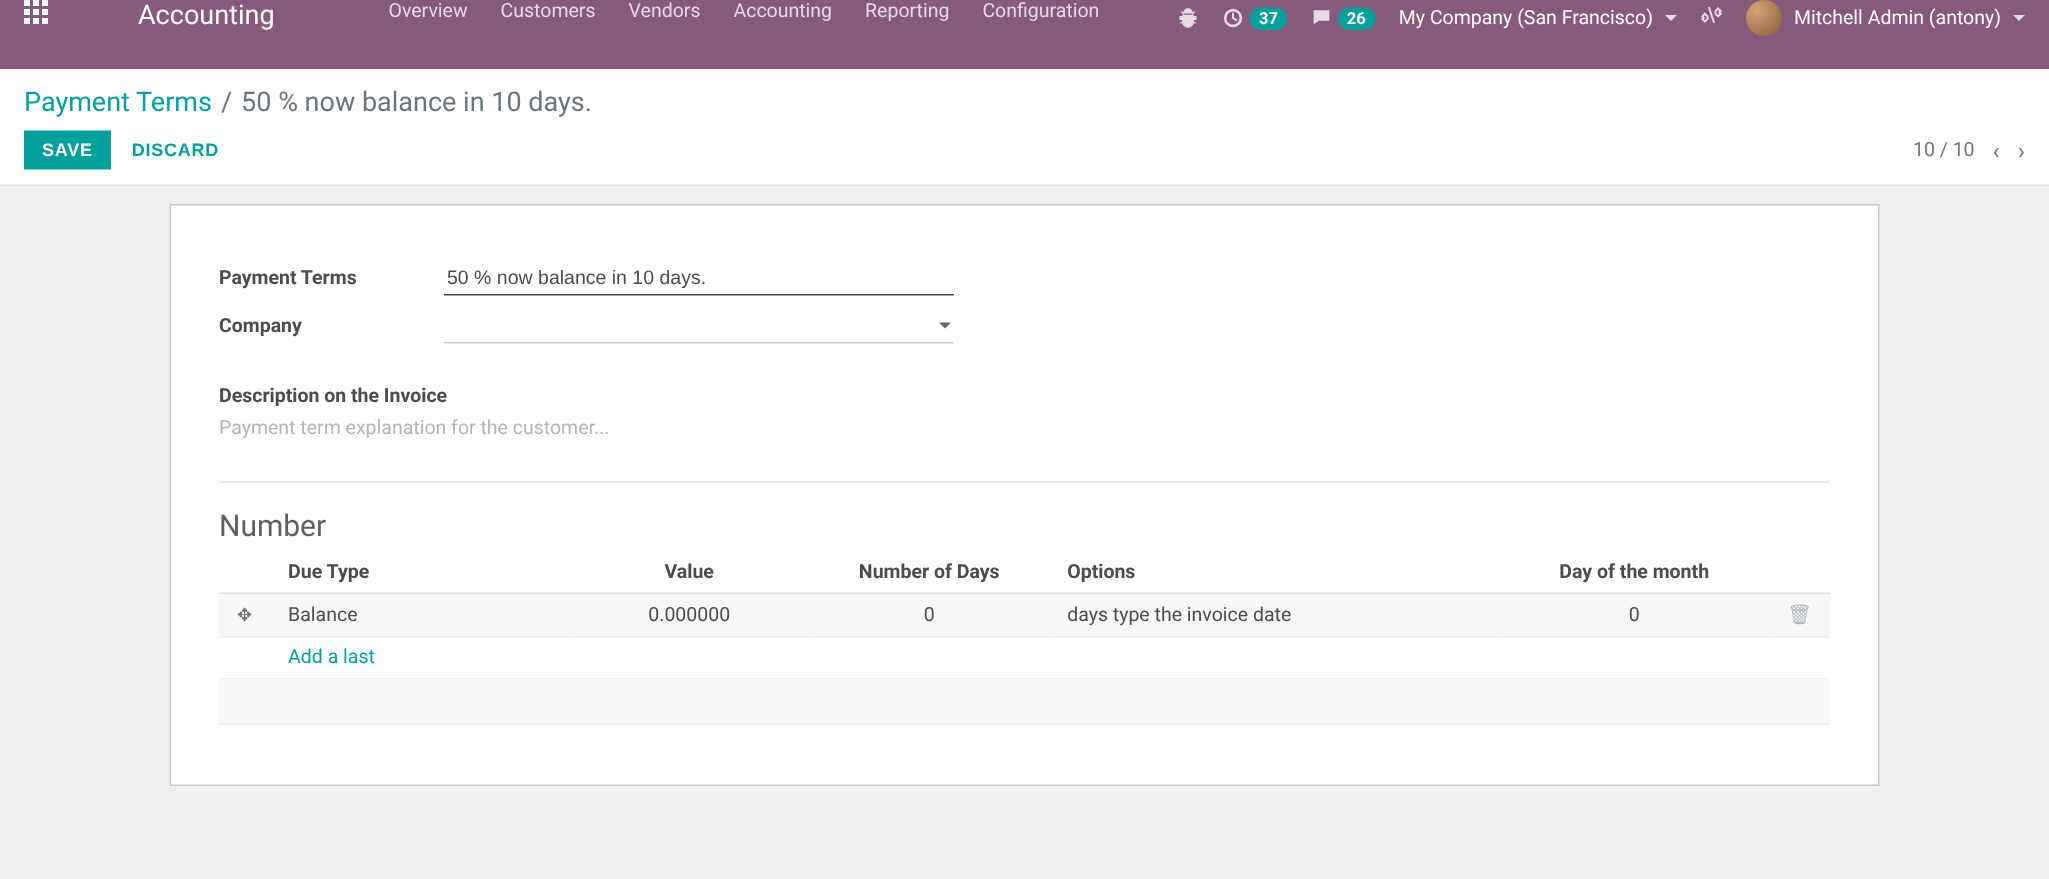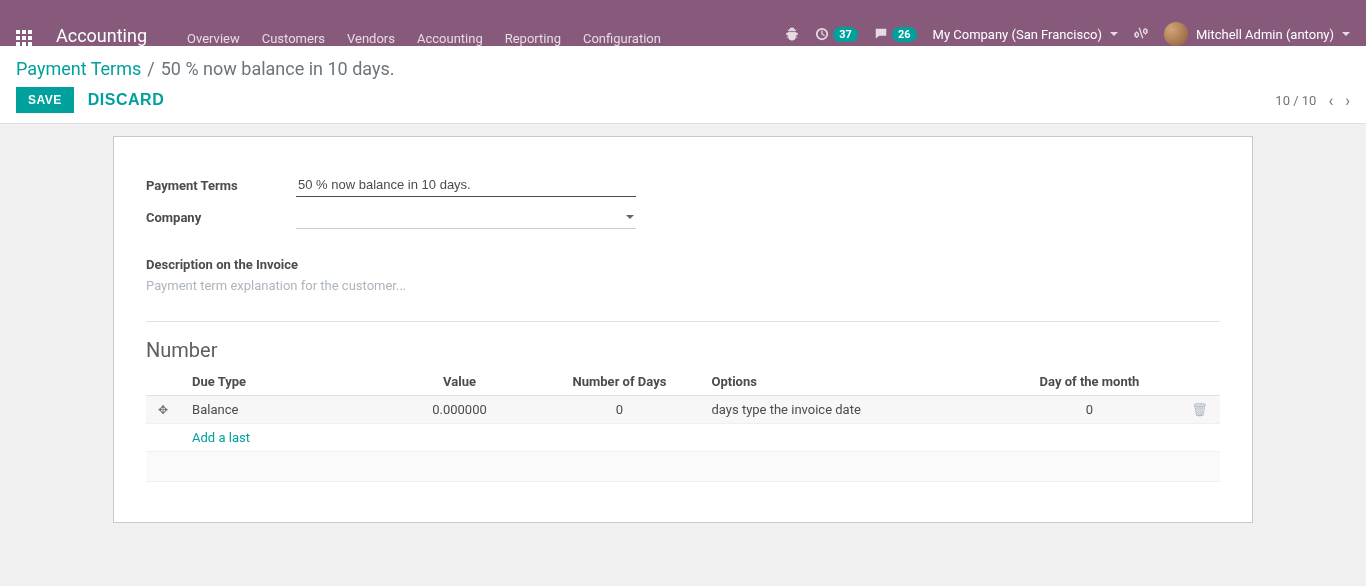--- a/index.html
+++ b/index.html
@@ -12,22 +12,23 @@
       font-size: 13px;
       color: #4c4c4c;
       background: #f0f0f0;
     }
     
     .navbar {
       background: #875a7b;
       color: #fff;
       height: 46px;
       display: flex;
-      align-items: flex-end;
+      align-items: flex-start;
       padding: 0 16px;
+      gap: 36px;
     }
     .apps-grid-icon {
       display: grid;
       grid-template-columns: repeat(3, 4px);
       grid-template-rows: repeat(3, 4px);
       gap: 2px;
       margin-right: 24px;
       cursor: pointer;
     }
     .apps-grid-icon span {
@@ -132,21 +133,21 @@
       font-size: 12px;
       font-weight: bold;
       cursor: pointer;
       margin-right: 14px;
       letter-spacing: 0.5px;
     }
     .btn-discard {
       color: #00a09d;
       background: none;
       border: none;
-      font-size: 16px;
+      font-size: 12px;
       font-weight: bold;
       cursor: pointer;
       letter-spacing: 0.5px;
     }
     .pager {
       margin-left: auto;
       display: flex;
       align-items: center;
       gap: 12px;
       color: #6c757d;

